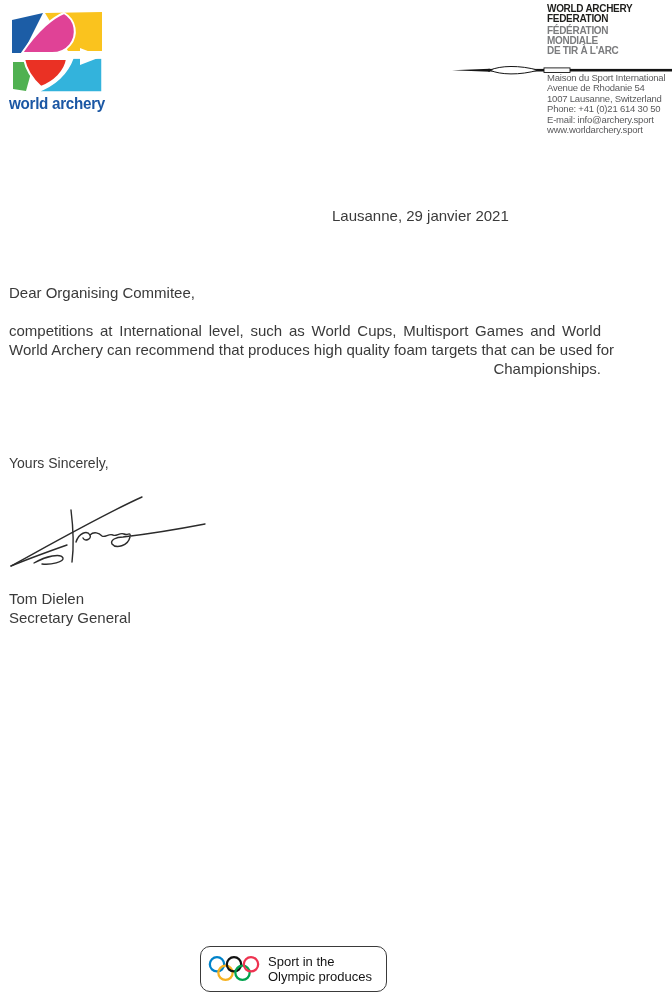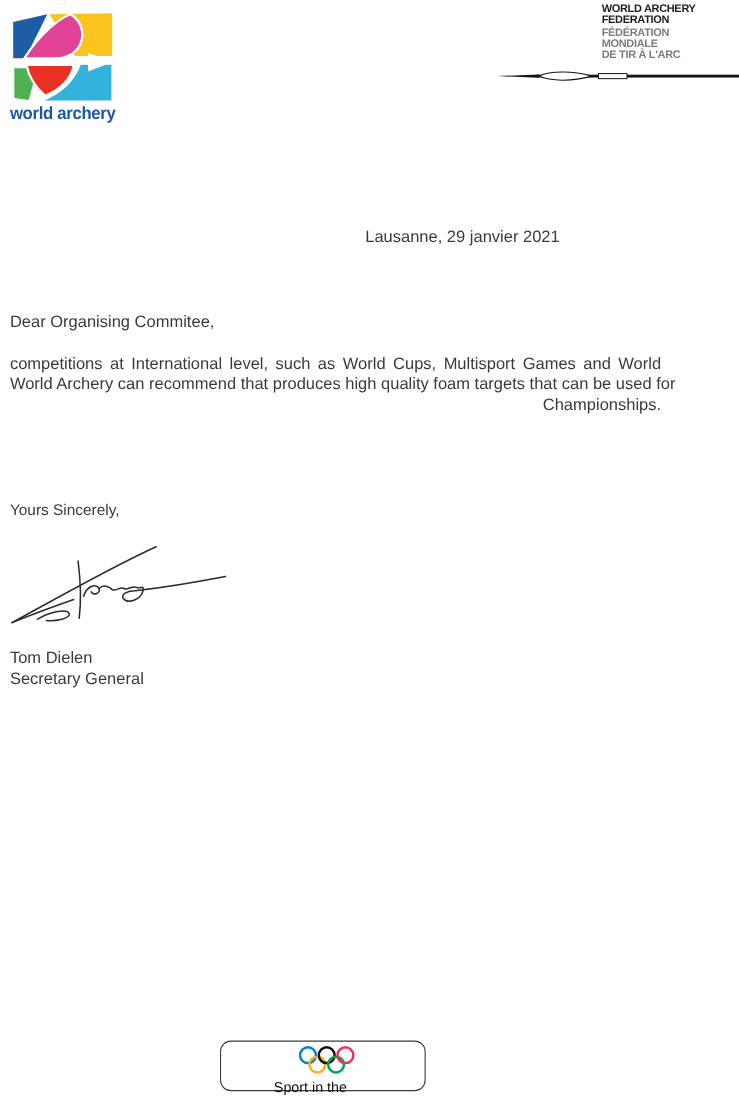--- a/index.html
+++ b/index.html
@@ -60,21 +60,21 @@
   .closing { position:absolute; left:9px; top:455px; font-size:14px; white-space:nowrap; }
 
   .signature-wrap { position:absolute; left:4px; top:486px; width:206px; height:88px; }
   .sig-block { position:absolute; left:9px; top:589px; font-size:15px; }
   .sig-block div { line-height:19px; white-space:nowrap; }
 
   
   .olympic-badge {
     position:absolute; left:200px; top:946px; width:187px; height:46px;
     border:1.2px solid #3a3a3a; border-radius:10px;
-    display:flex; align-items:center; padding-left:7px;flex-direction:column;
+    display:flex; align-items:center; padding-left:7px;
   }
   .rings-wrap { width:52px; height:34px; flex:0 0 auto; }
   .badge-text { margin-left:8px; color:#141414; }
   .badge-text div { font-size:13px; line-height:15.5px; white-space:nowrap; }
 </style>
 </head>
 <body>
 
 <div id="page">
 
@@ -106,20 +106,28 @@
 
   <div class="arrow-wrap">
     <svg width="220" height="12" viewBox="0 0 220 12">
       <rect x="36" y="4.9" width="184" height="2.6" fill="#141414"></rect>
       <polygon points="0,6.2 38,4.7 38,7.7" fill="#141414"></polygon>
       <path d="M38,6.2 C48,1.5 68,1 86,6.2 C68,11.4 48,10.9 38,6.2 Z" fill="#ffffff" stroke="#141414" stroke-width="1"></path>
       <rect x="92" y="3.9" width="26" height="4.6" fill="#fafafa" stroke="#141414" stroke-width="0.9"></rect>
     </svg>
   </div>
 
+  <div class="address-block">
+    <div>Maison du Sport International</div>
+    <div>Avenue de Rhodanie 54</div>
+    <div>1007 Lausanne, Switzerland</div>
+    <div>Phone: +41 (0)21 614 30 50</div>
+    <div>E-mail: info@archery.sport</div>
+    <div>www.worldarchery.sport</div>
+  </div>
 
   <div class="dateline">Lausanne, 29 janvier 2021</div>
 
   <div class="salutation">Dear Organising Commitee,</div>
 
   <div class="para1">
     <div class="jline">competitions at International level, such as World Cups, Multisport Games and World</div>
     <div class="jline">World Archery can recommend that produces high quality foam targets that can be used for</div>
     <div class="lastline">Championships.</div>
   </div>

